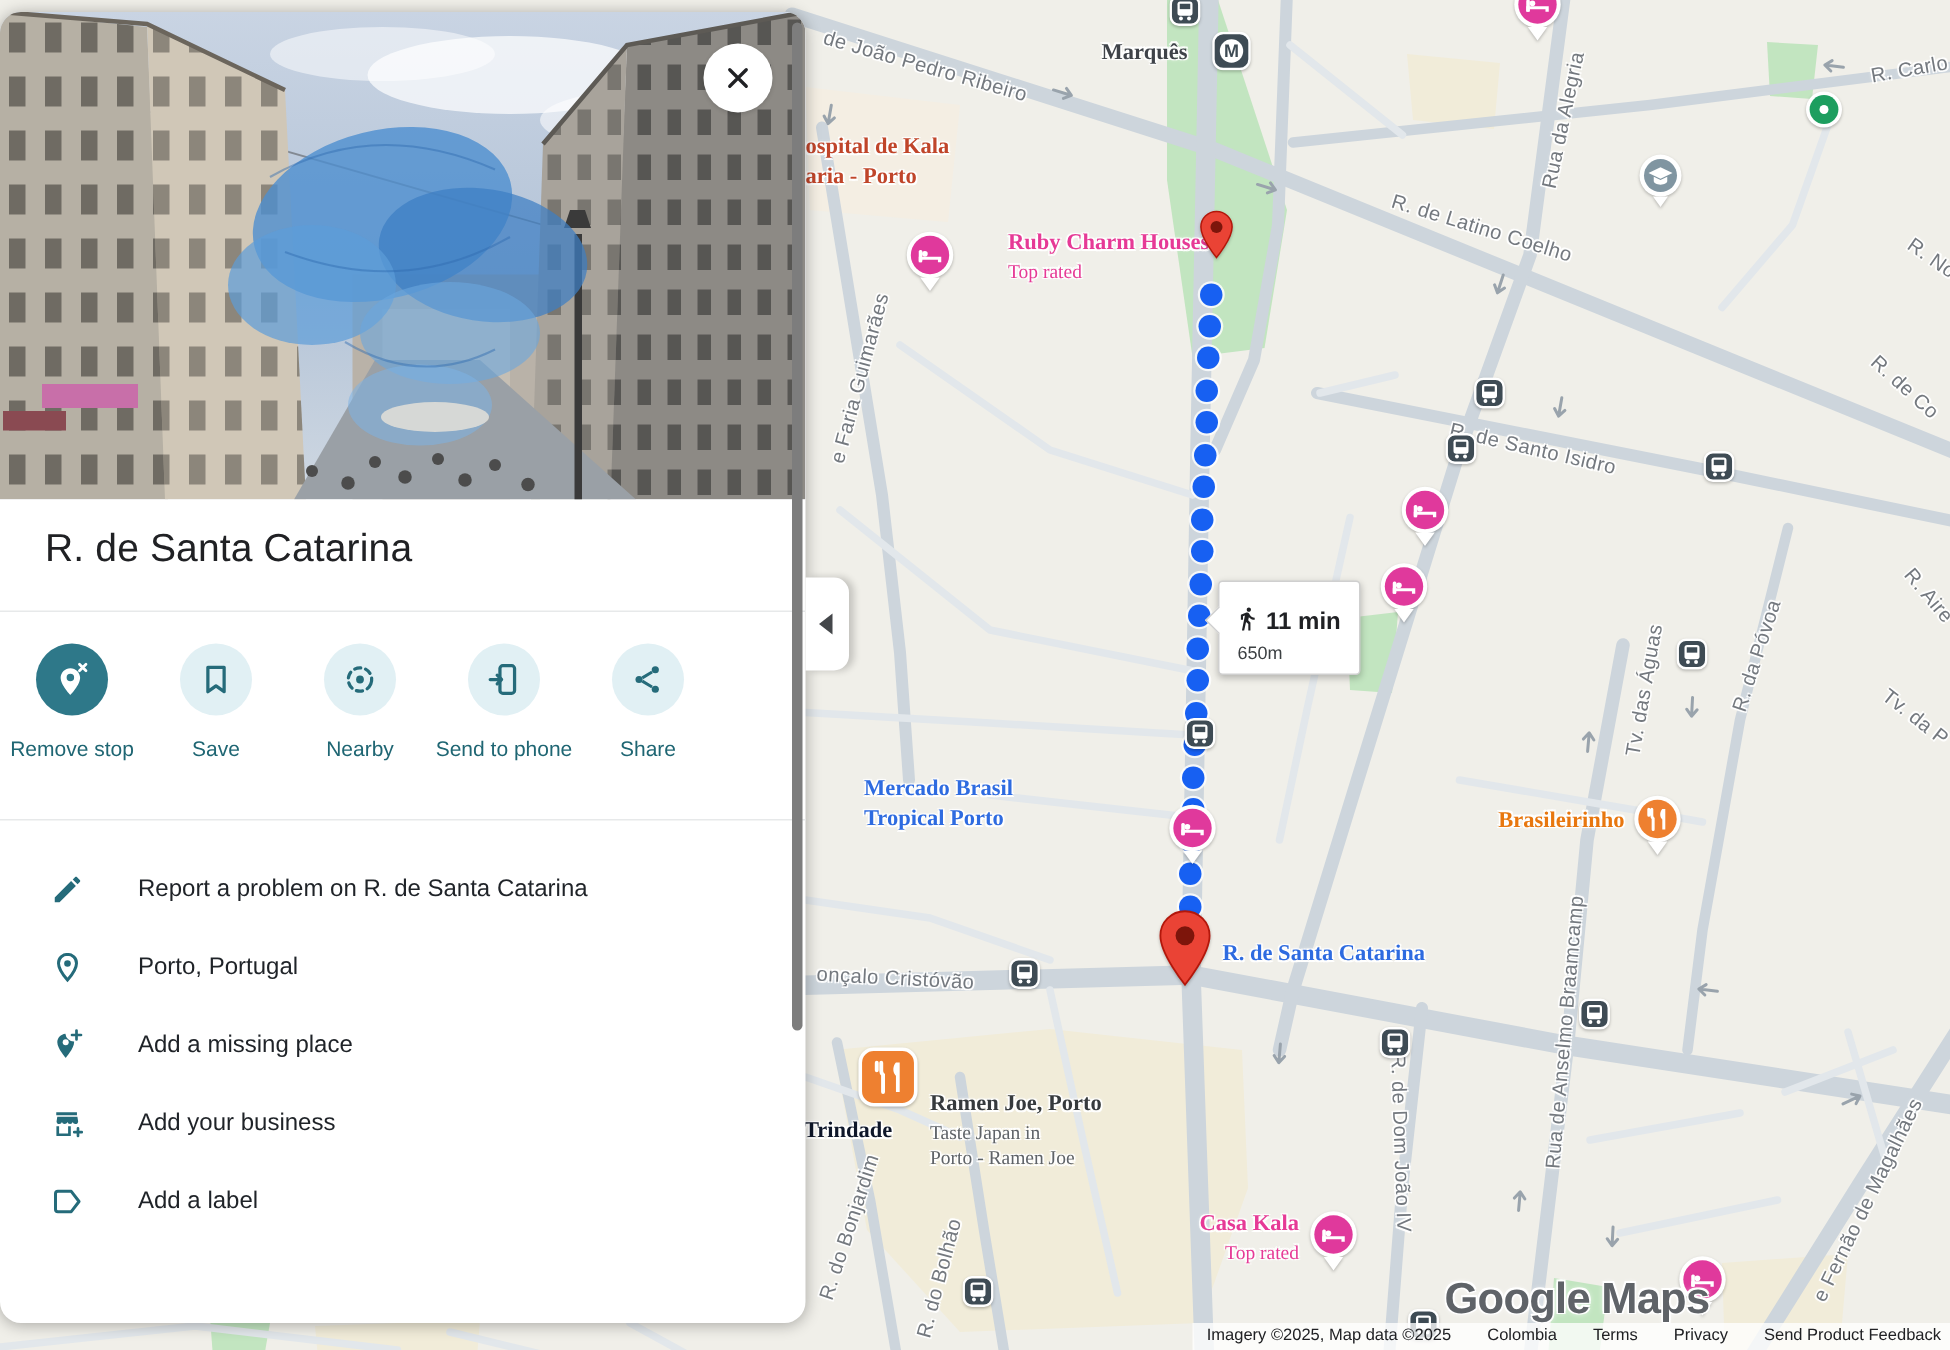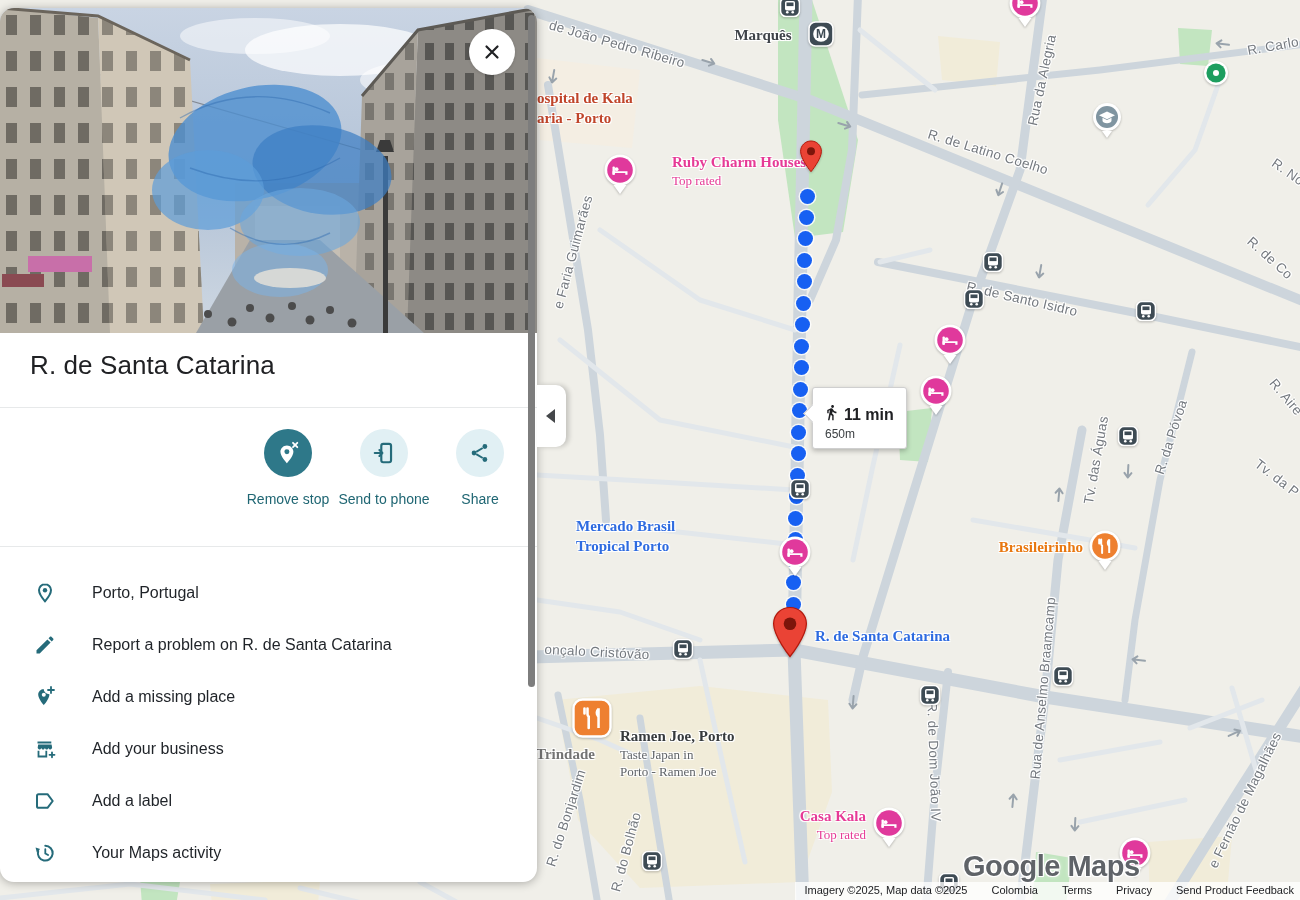--- a/index.html
+++ b/index.html
@@ -35,21 +35,21 @@
 
   
   .panel{position:absolute;left:0;top:8px;width:537px;height:874px;background:#fff;z-index:10;
     border-radius:14px;box-shadow:0 1px 10px rgba(0,0,0,.3);}
   .photo-wrap{position:absolute;left:0;top:0;width:537px;height:325px;border-radius:14px 14px 0 0;overflow:hidden;}
   .close-btn{position:absolute;left:469px;top:21px;width:46px;height:46px;border-radius:50%;background:#fff;border:none;
     box-shadow:0 1px 3px rgba(0,0,0,.15);cursor:pointer;display:flex;align-items:center;justify-content:center;z-index:2;}
   .close-btn svg{width:22px;height:22px;}
   .panel-title{position:absolute;left:30px;top:342px;font-size:26px;color:#202124;letter-spacing:.1px;}
   .divider{position:absolute;left:0;width:537px;height:1px;background:#e7e9ea;}
-  .actions{position:absolute;left:0;top:421px;width:528px;display:flex;justify-content:flex-end;}
+  .actions{position:absolute;left:0;top:421px;width:528px;display:flex;justify-content:flex-start;}
   .action{display:flex;flex-direction:column;align-items:center;width:96px;cursor:pointer;}
   .action .circle{width:48px;height:48px;border-radius:50%;background:#e1f0f4;display:flex;align-items:center;justify-content:center;}
   .action.primary .circle{background:#2e7889;}
   .action .circle svg{width:26px;height:26px;}
   .action .alabel{margin-top:13px;font-size:14px;line-height:19px;color:#1f6673;text-align:center;}
   .menu{position:absolute;left:0;top:559px;width:528px;}
   .menu-item{height:52px;display:flex;align-items:center;cursor:pointer;}
   .menu-item .micon{width:24px;height:24px;margin-left:33px;flex:0 0 24px;}
   .menu-item .micon svg{width:24px;height:24px;display:block;}
   .menu-item .mlabel{margin-left:35px;font-size:16px;color:#1f2328;}
@@ -195,21 +195,21 @@
             <div>Taste Japan in</div>
             <div>Porto - Ramen Joe</div>
           </div>
         </div>
         <div class="poi-label" style="top: 806px; color: rgb(230, 58, 150); font-size: 15px; right: 434px; text-align: right;">
           <div>Casa Kala</div>
           <div class="sub" style="color: rgb(230, 58, 150);">
             <div>Top rated</div>
           </div>
         </div>
-        <div class="poi-label" style="top: 744px; color: #737373; font-size: 15px; left: 536px;">
+        <div class="poi-label" style="top: 744px; color: #0f172a; font-size: 15px; left: 536px;">
           <div>Trindade</div>
         </div>
       </div>
     <div id="map-markers">
         <div class="map-marker" style="left: 790px; top: 7px; transform: translate(-50%, -50%);">
           <svg width="21" height="21" viewBox="0 0 21 21">
             <rect x="1" y="1" width="19" height="19" rx="5.5" fill="#3e4b54" stroke="#fff" stroke-width="1.6"></rect>
             <rect x="5.5" y="4.5" width="10" height="9.5" rx="1.8" fill="#fff"></rect>
             <rect x="7" y="6" width="7" height="3.6" fill="#3e4b54"></rect>
             <circle cx="7.8" cy="15.8" r="1.3" fill="#fff"></circle>
@@ -526,20 +526,37 @@
             <span style="width: 26px; height: 26px; display: block;"><svg viewBox="0 0 24 24">
                 <path fill="#fff" d="M11 5c-3.3 0-6 2.7-6 5.9C5 15.3 11 21.5 11 21.5s6-6.2 6-10.6C17 7.7 14.3 5 11 5zm0 8.1a2.3 2.3 0 1 1 0-4.6 2.3 2.3 0 0 1 0 4.6z"></path>
                 <path stroke="#fff" stroke-width="1.7" stroke-linecap="round" fill="none" d="M16.6 2.6l4 4m0-4l-4 4"></path>
               </svg></span>
           </div>
           <div class="alabel">Remove stop</div>
         </div>
         <div class="action">
           <div class="circle">
             <span style="width: 26px; height: 26px; display: block;"><svg viewBox="0 0 24 24">
+                <path fill="none" stroke="#256b7a" stroke-width="2" stroke-linejoin="round" d="M7 4.5h10v15l-5-3.6-5 3.6z"></path>
+              </svg></span>
+          </div>
+          <div class="alabel">Save</div>
+        </div>
+        <div class="action">
+          <div class="circle">
+            <span style="width: 26px; height: 26px; display: block;"><svg viewBox="0 0 24 24">
+                <circle cx="12" cy="12" r="2.4" fill="#256b7a"></circle>
+                <circle cx="12" cy="12" r="7.2" fill="none" stroke="#256b7a" stroke-width="2" stroke-dasharray="3.8 3.1" stroke-linecap="round" transform="rotate(22 12 12)"></circle>
+              </svg></span>
+          </div>
+          <div class="alabel">Nearby</div>
+        </div>
+        <div class="action">
+          <div class="circle">
+            <span style="width: 26px; height: 26px; display: block;"><svg viewBox="0 0 24 24">
                 <rect x="9.5" y="3.5" width="9" height="17" rx="1.8" fill="none" stroke="#256b7a" stroke-width="2"></rect>
                 <path fill="none" stroke="#256b7a" stroke-width="2" stroke-linecap="round" stroke-linejoin="round" d="M3.5 12h7m0 0L7.8 9.3M10.5 12l-2.7 2.7"></path>
               </svg></span>
           </div>
           <div class="alabel">Send to phone</div>
         </div>
         <div class="action">
           <div class="circle">
             <span style="width: 26px; height: 26px; display: block;"><svg viewBox="0 0 24 24">
                 <g fill="#256b7a">
@@ -550,34 +567,34 @@
                 <path stroke="#256b7a" stroke-width="1.8" d="M8.5 11l6-3.6M8.5 13l6 3.6" fill="none"></path>
               </svg></span>
           </div>
           <div class="alabel">Share</div>
         </div>
       </div>
     <div class="divider" style="top:538px"></div>
     <div class="menu" id="menu-list">
         <div class="menu-item">
           <span class="micon">
+            <svg viewBox="0 0 24 24" fill="#256b7a">
+              <path d="M3.5 17.3v3.2h3.2L17.6 9.6l-3.2-3.2L3.5 17.3zM20.2 7c.4-.4.4-1 0-1.4l-1.8-1.8c-.4-.4-1-.4-1.4 0l-1.5 1.5 3.2 3.2L20.2 7z"></path>
+            </svg>
+          </span>
+          <span class="mlabel">Report a problem on R. de Santa Catarina</span>
+        </div>
+        <div class="menu-item">
+          <span class="micon">
             <svg viewBox="0 0 24 24">
               <path fill="none" stroke="#256b7a" stroke-width="2" d="M12 3.2c-3.3 0-6 2.6-6 5.9 0 4.4 6 11.2 6 11.2s6-6.8 6-11.2c0-3.3-2.7-5.9-6-5.9z"></path>
               <circle cx="12" cy="9.3" r="2.2" fill="#256b7a"></circle>
             </svg>
           </span>
           <span class="mlabel">Porto, Portugal</span>
-        </div>
-        <div class="menu-item">
-          <span class="micon">
-            <svg viewBox="0 0 24 24" fill="#256b7a">
-              <path d="M3.5 17.3v3.2h3.2L17.6 9.6l-3.2-3.2L3.5 17.3zM20.2 7c.4-.4.4-1 0-1.4l-1.8-1.8c-.4-.4-1-.4-1.4 0l-1.5 1.5 3.2 3.2L20.2 7z"></path>
-            </svg>
-          </span>
-          <span class="mlabel">Report a problem on R. de Santa Catarina</span>
         </div>
         <div class="menu-item">
           <span class="micon">
             <svg viewBox="0 0 24 24">
               <path fill="#256b7a" d="M10.6 4.1C7.5 4.4 5.2 6.8 5.2 9.8c0 4.1 5.6 10.4 5.6 10.4s5.6-6.3 5.6-10.4v-.5a5.7 5.7 0 0 1-5.8-5.2z"></path>
               <circle cx="10.8" cy="9.8" r="2" fill="#fff"></circle>
               <path stroke="#256b7a" stroke-width="1.8" stroke-linecap="round" fill="none" d="M18 2v6m-3-3h6"></path>
             </svg>
           </span>
           <span class="mlabel">Add a missing place</span>
@@ -594,30 +611,20 @@
           <span class="mlabel">Add your business</span>
         </div>
         <div class="menu-item">
           <span class="micon">
             <svg viewBox="0 0 24 24">
               <path fill="none" stroke="#256b7a" stroke-width="2" stroke-linejoin="round" d="M4 6.8c0-.9.7-1.6 1.6-1.6h8.9l5.2 6.8-5.2 6.8H5.6c-.9 0-1.6-.7-1.6-1.6V6.8z"></path>
             </svg>
           </span>
           <span class="mlabel">Add a label</span>
         </div>
-        <div class="menu-item">
-          <span class="micon">
-            <svg viewBox="0 0 24 24">
-              <path fill="none" stroke="#256b7a" stroke-width="2" stroke-linecap="round" d="M12.3 4.8a7.4 7.4 0 1 1-7.1 5.2"></path>
-              <path fill="#256b7a" d="M2.6 6.6l4.5 1.5-3.3 3.5z"></path>
-              <path fill="none" stroke="#256b7a" stroke-width="1.8" stroke-linecap="round" d="M12.3 8.2v4.2l2.8 1.7"></path>
-            </svg>
-          </span>
-          <span class="mlabel">Your Maps activity</span>
-        </div>
       </div>
     <div class="panel-scrollbar"></div>
   </div>
 
   <button class="collapse-tab">
     <span class="tri"></span>
   </button>
 </div>
 
 </body></html>

